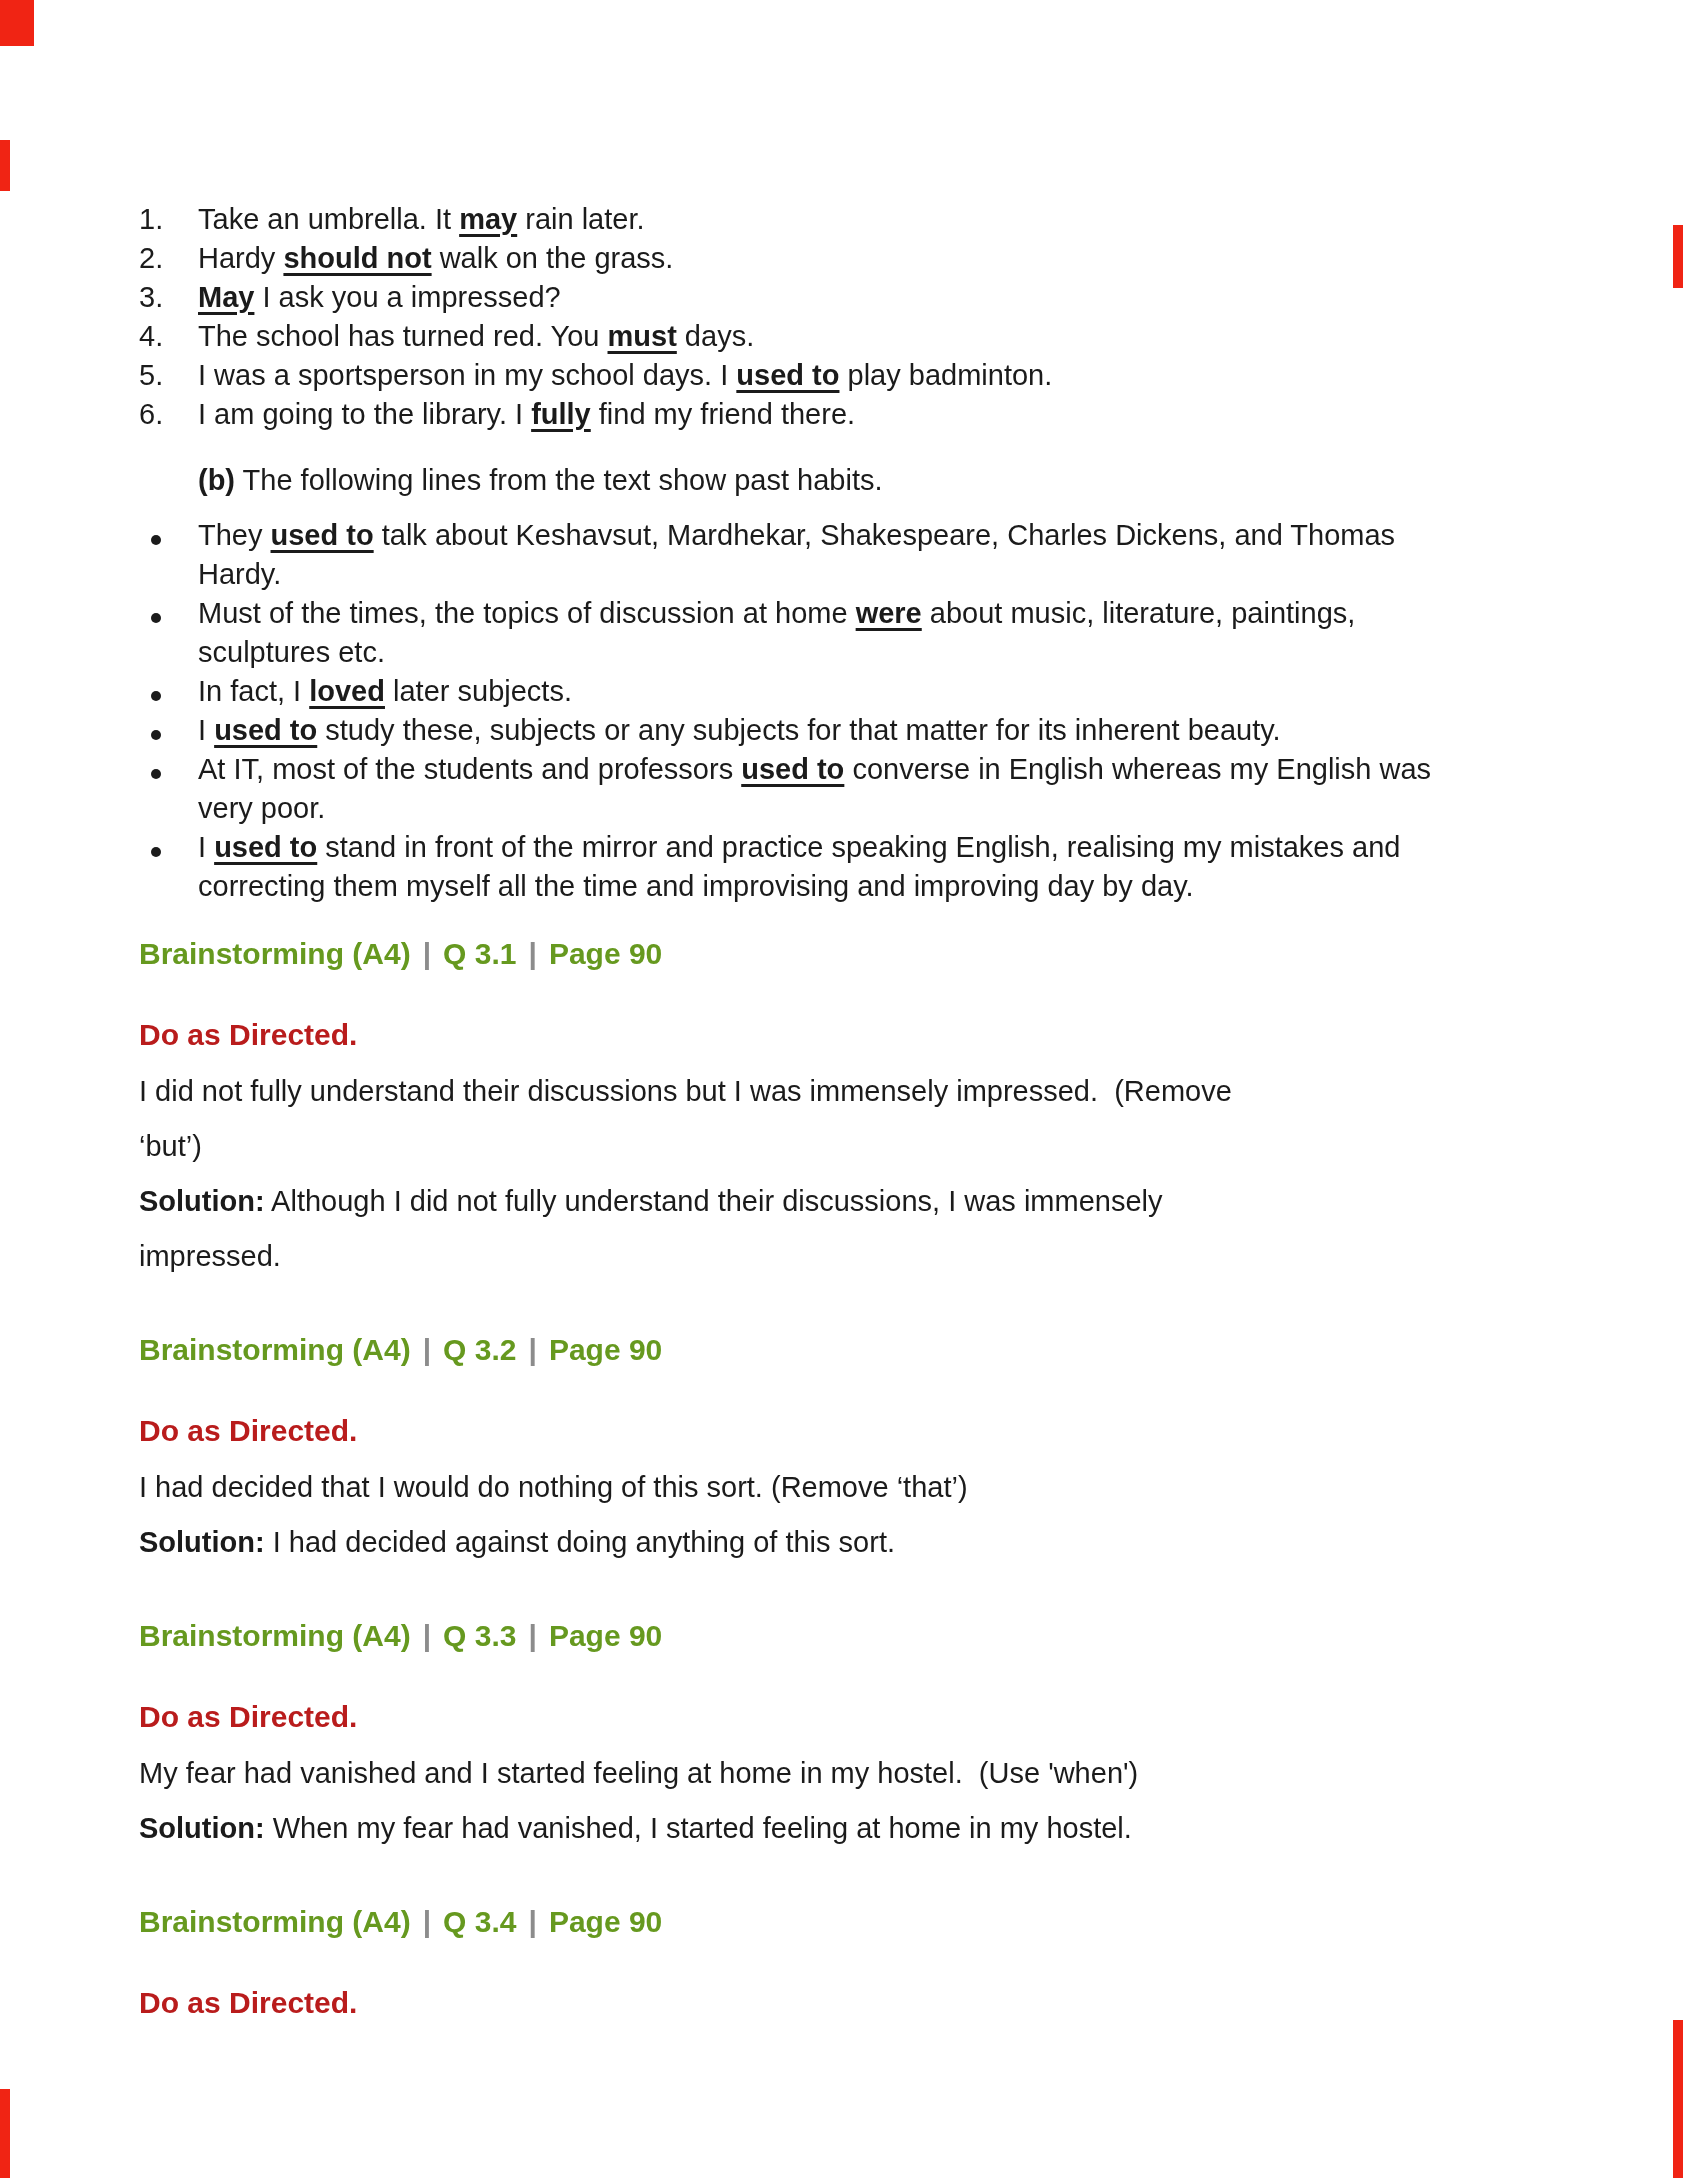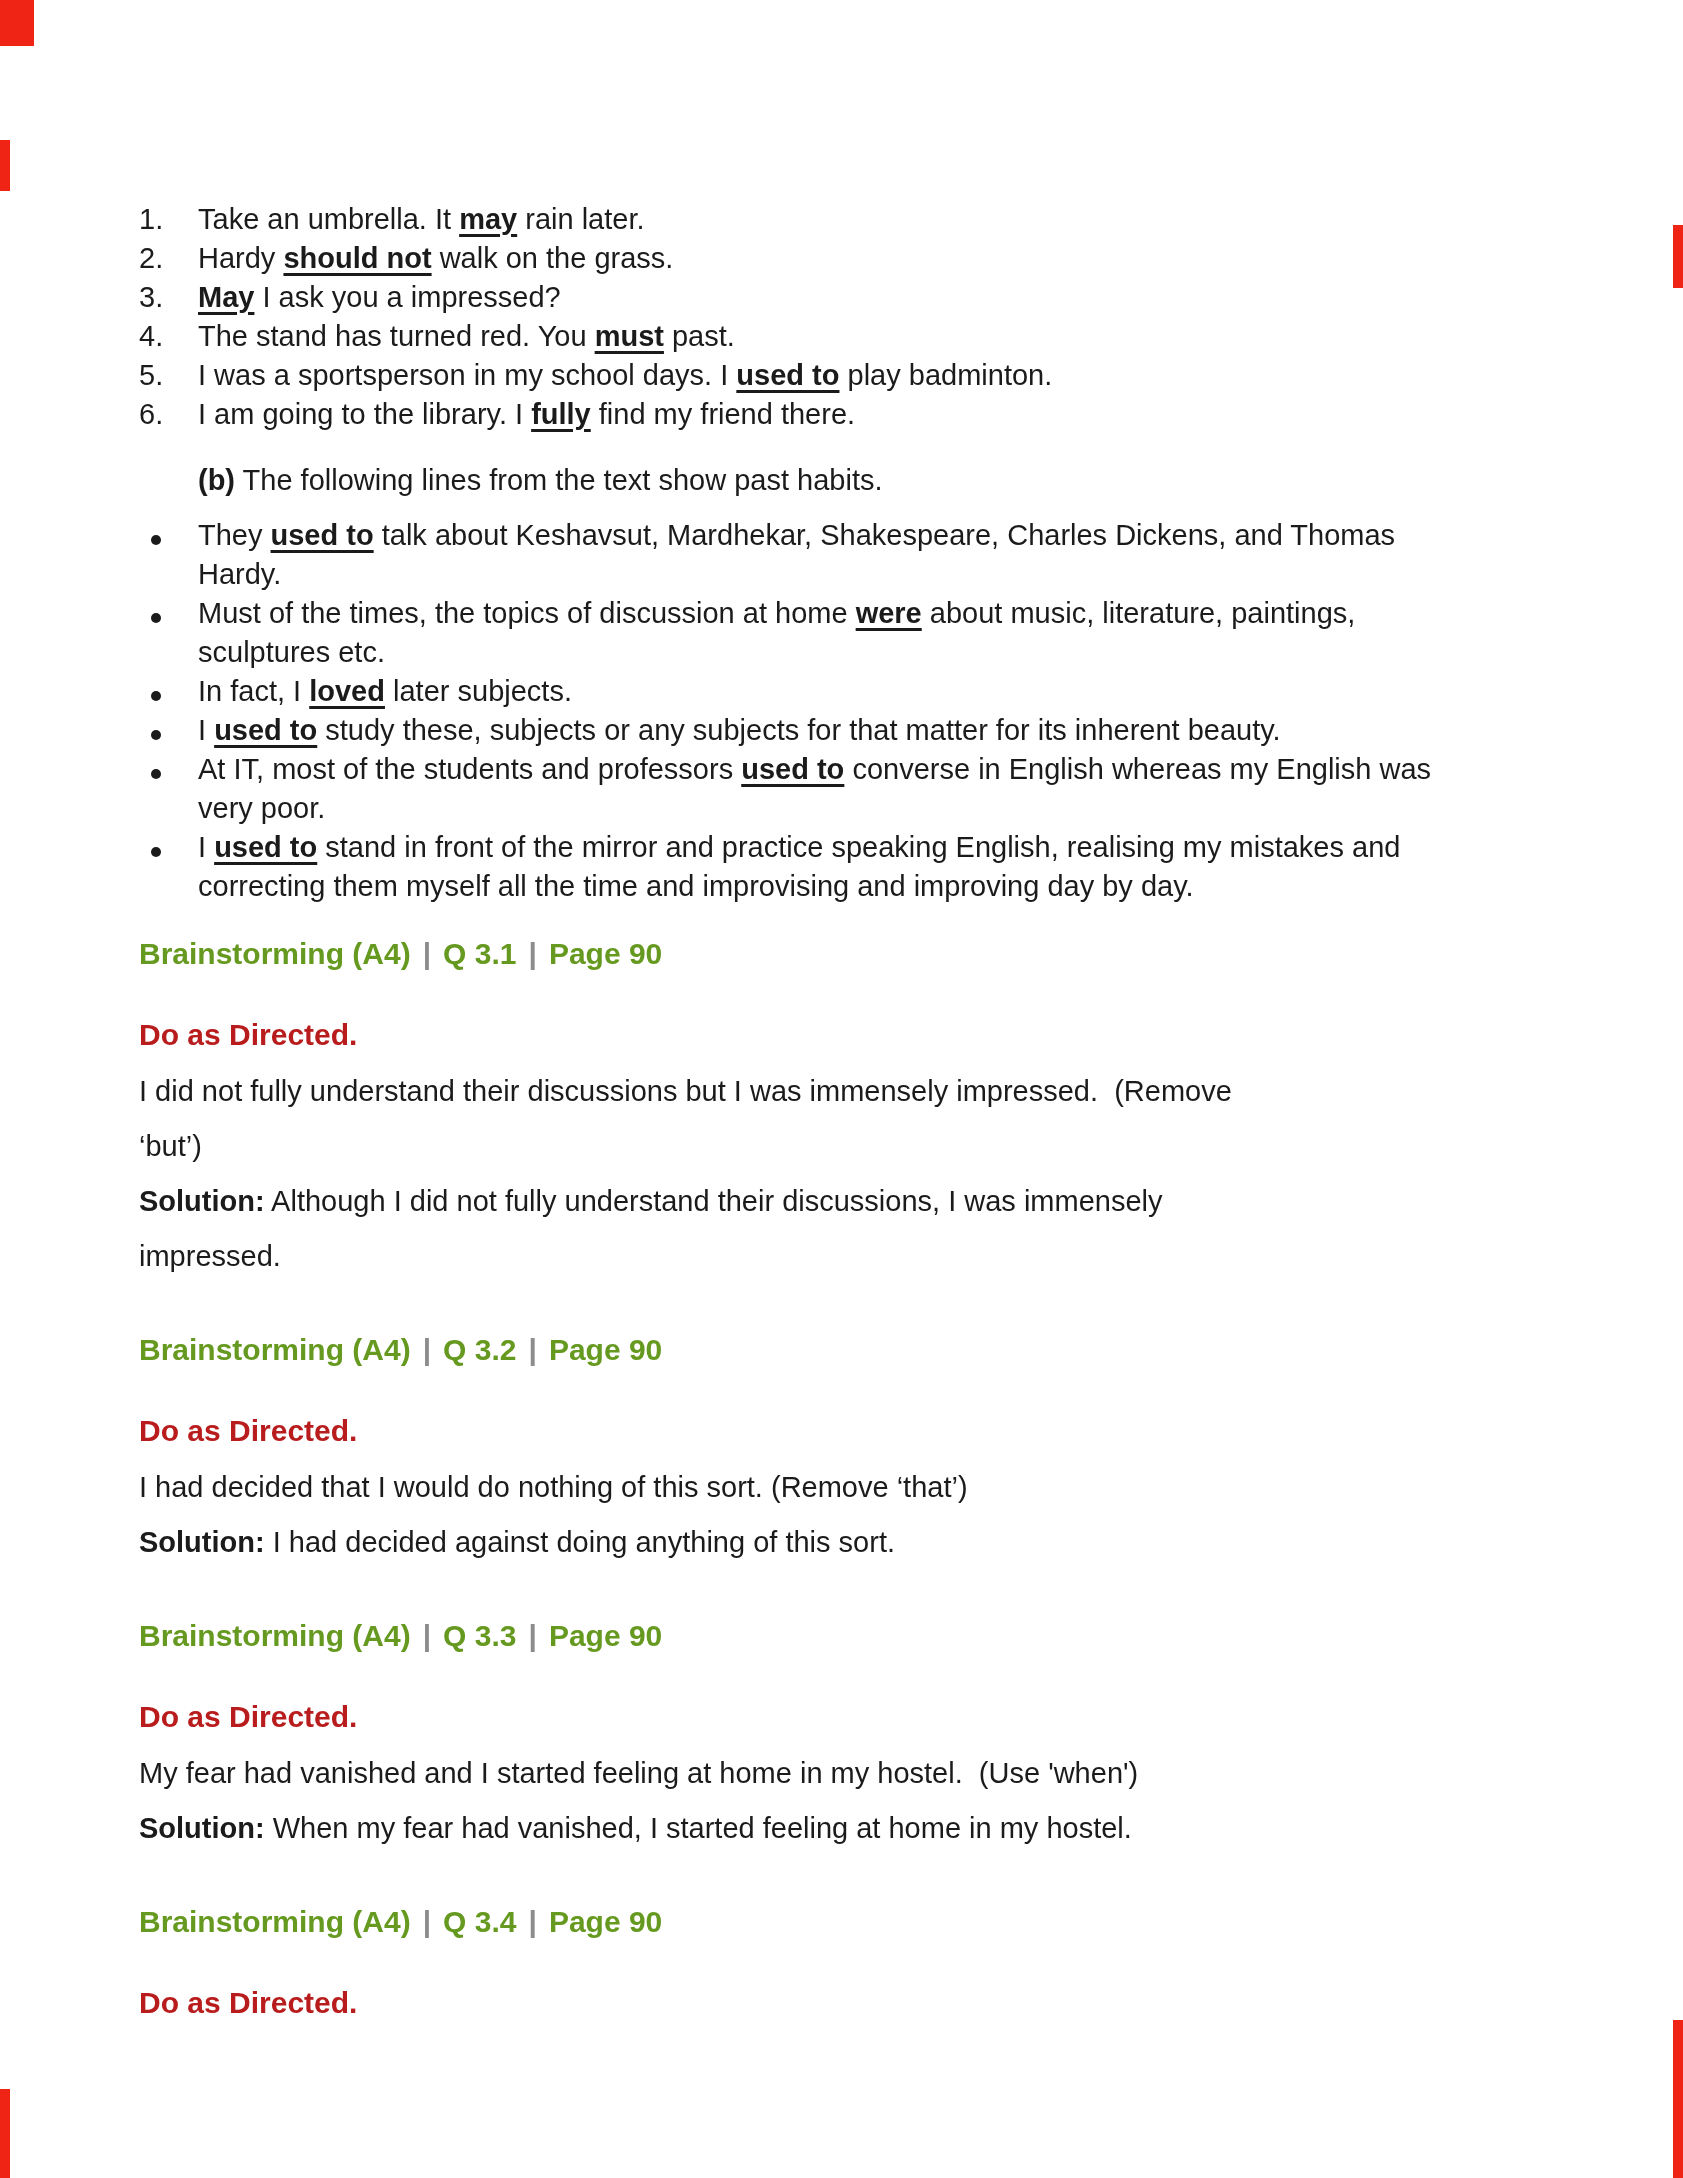--- a/index.html
+++ b/index.html
@@ -85,21 +85,21 @@
       <div class="row">
         <span class="num">2.</span>
         <span class="txt"><span>Hardy </span><span class="kw">should not</span><span> walk on the grass.</span></span>
       </div>
       <div class="row">
         <span class="num">3.</span>
         <span class="txt"><span></span><span class="kw">May</span><span> I ask you a impressed?</span></span>
       </div>
       <div class="row">
         <span class="num">4.</span>
-        <span class="txt"><span>The stand has turned red. You </span><span class="kw">must</span><span> past.</span></span>
+        <span class="txt"><span>The school has turned red. You </span><span class="kw">must</span><span> days.</span></span>
       </div>
       <div class="row">
         <span class="num">5.</span>
         <span class="txt"><span>I was a sportsperson in my school days. I </span><span class="kw">used to</span><span> play badminton.</span></span>
       </div>
       <div class="row">
         <span class="num">6.</span>
         <span class="txt"><span>I am going to the library. I </span><span class="kw">fully</span><span> find my friend there.</span></span>
       </div>
     </div>

